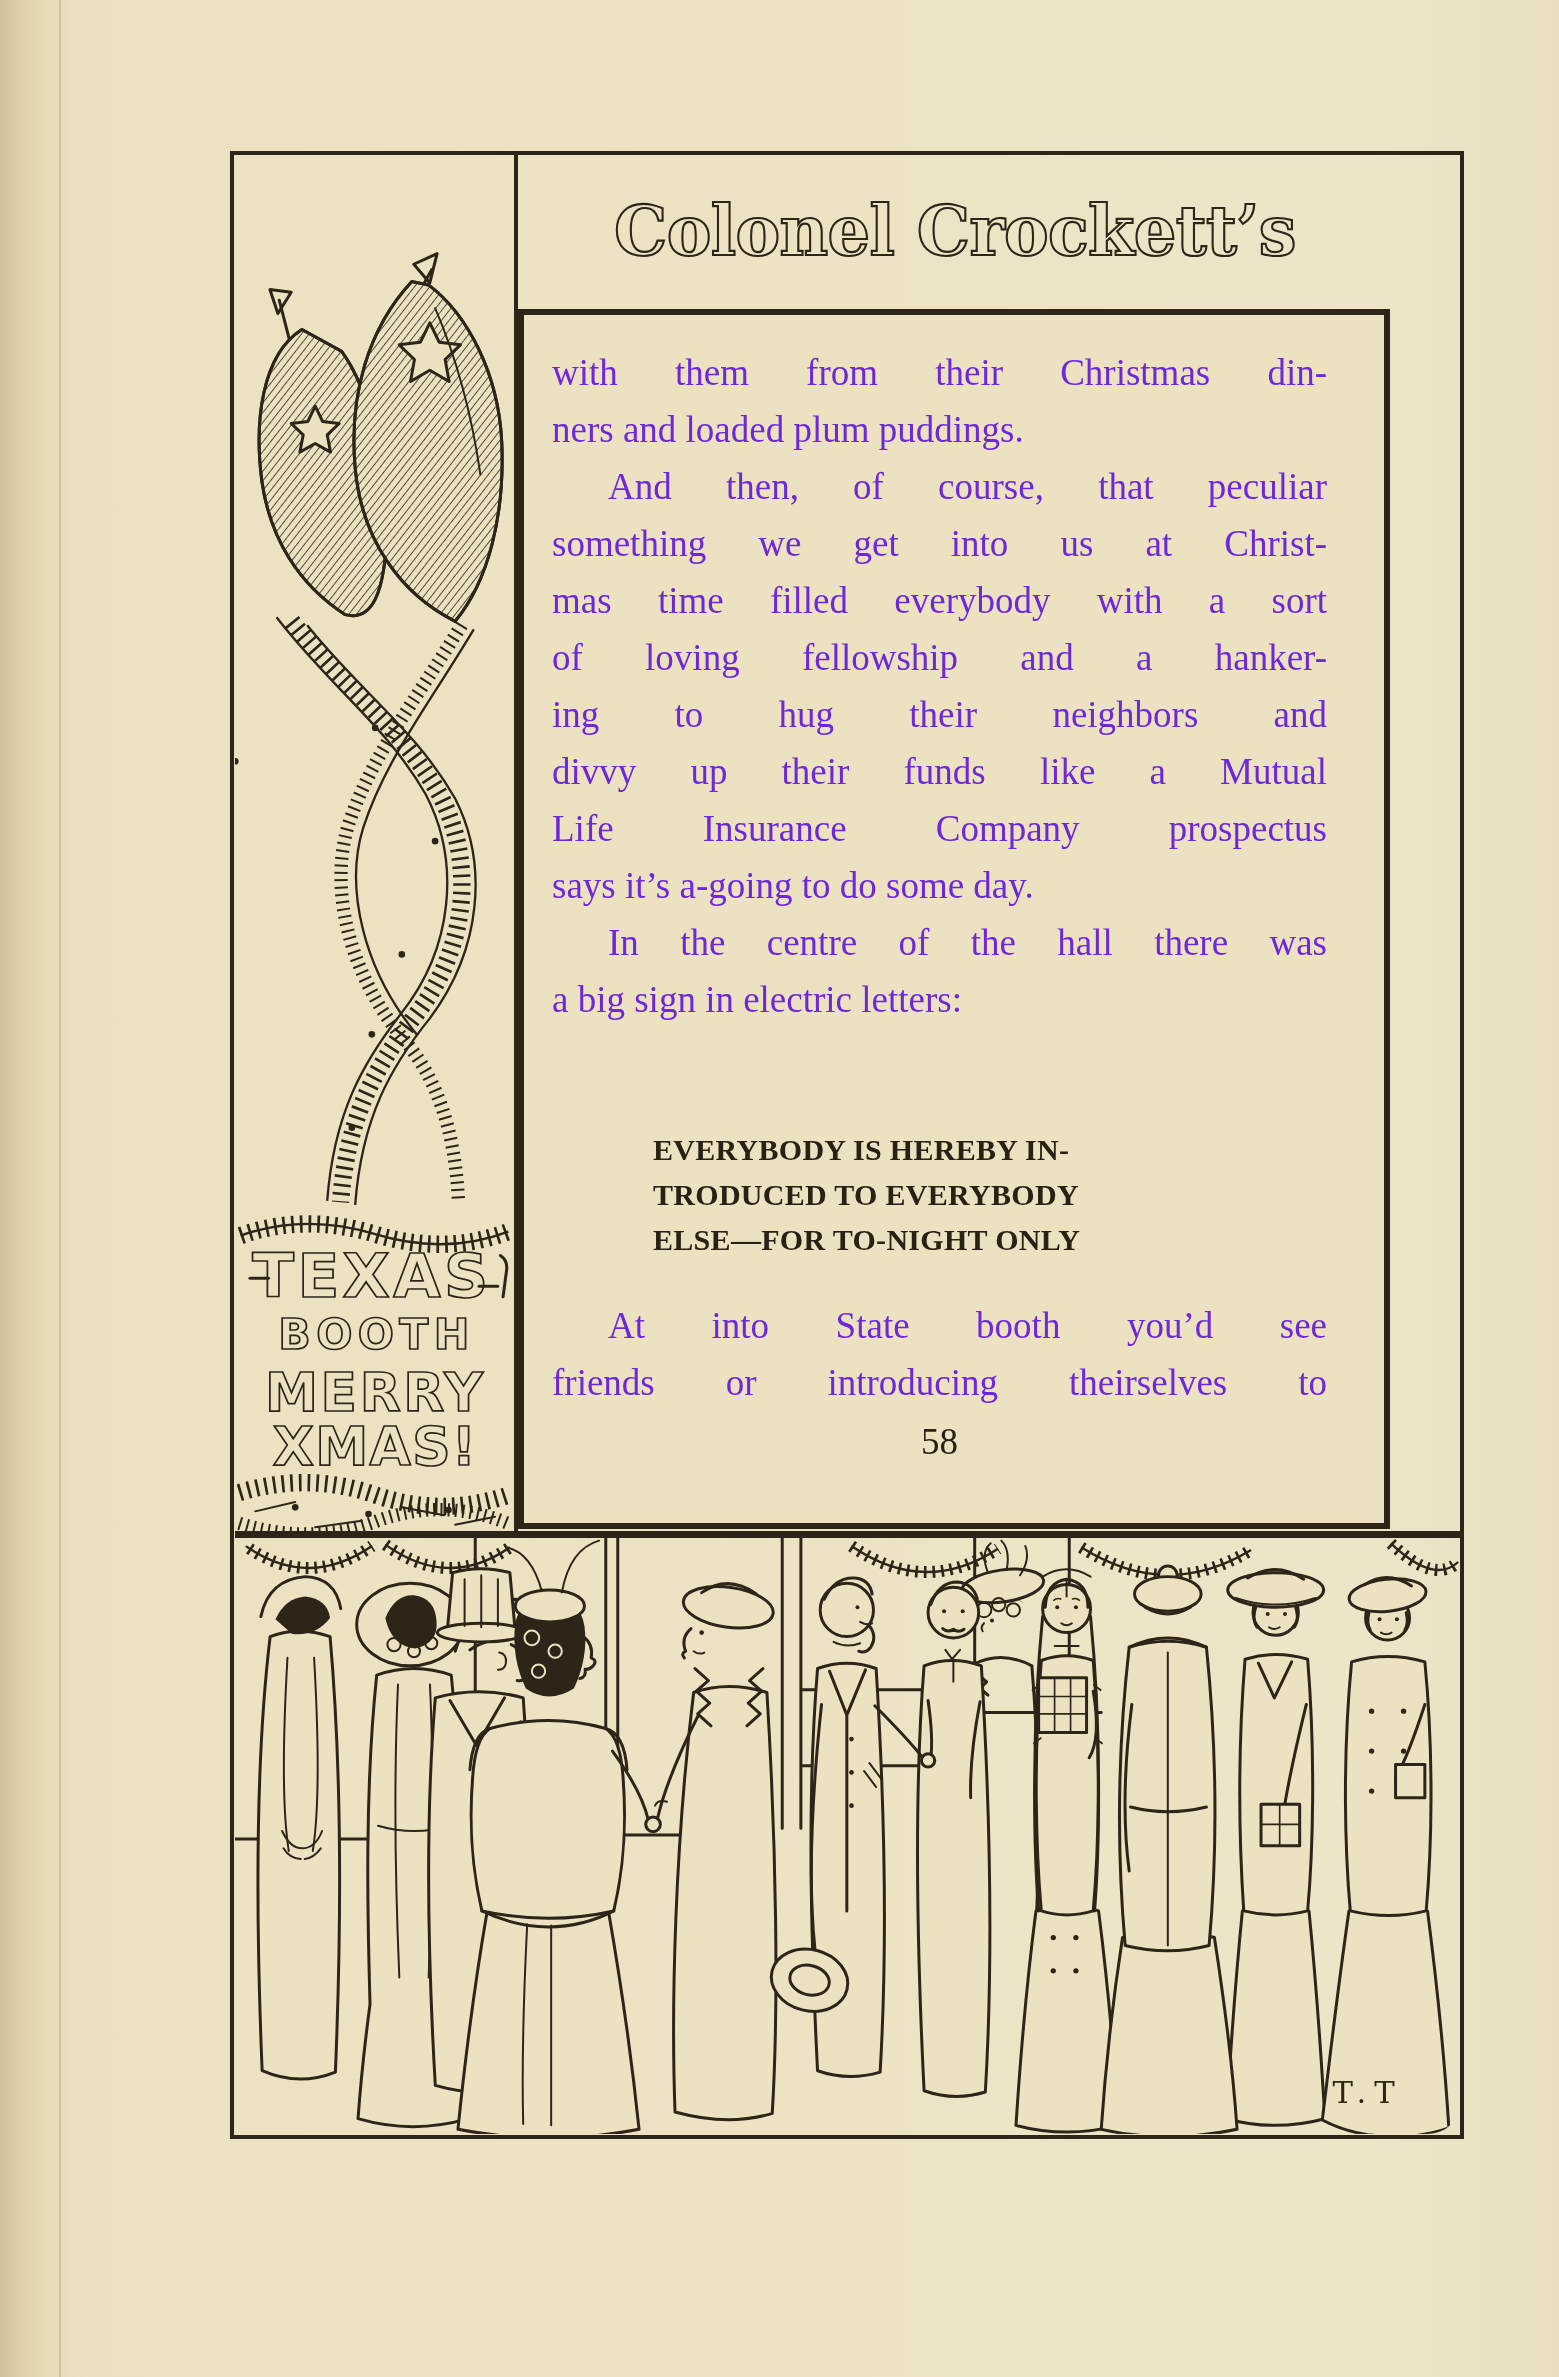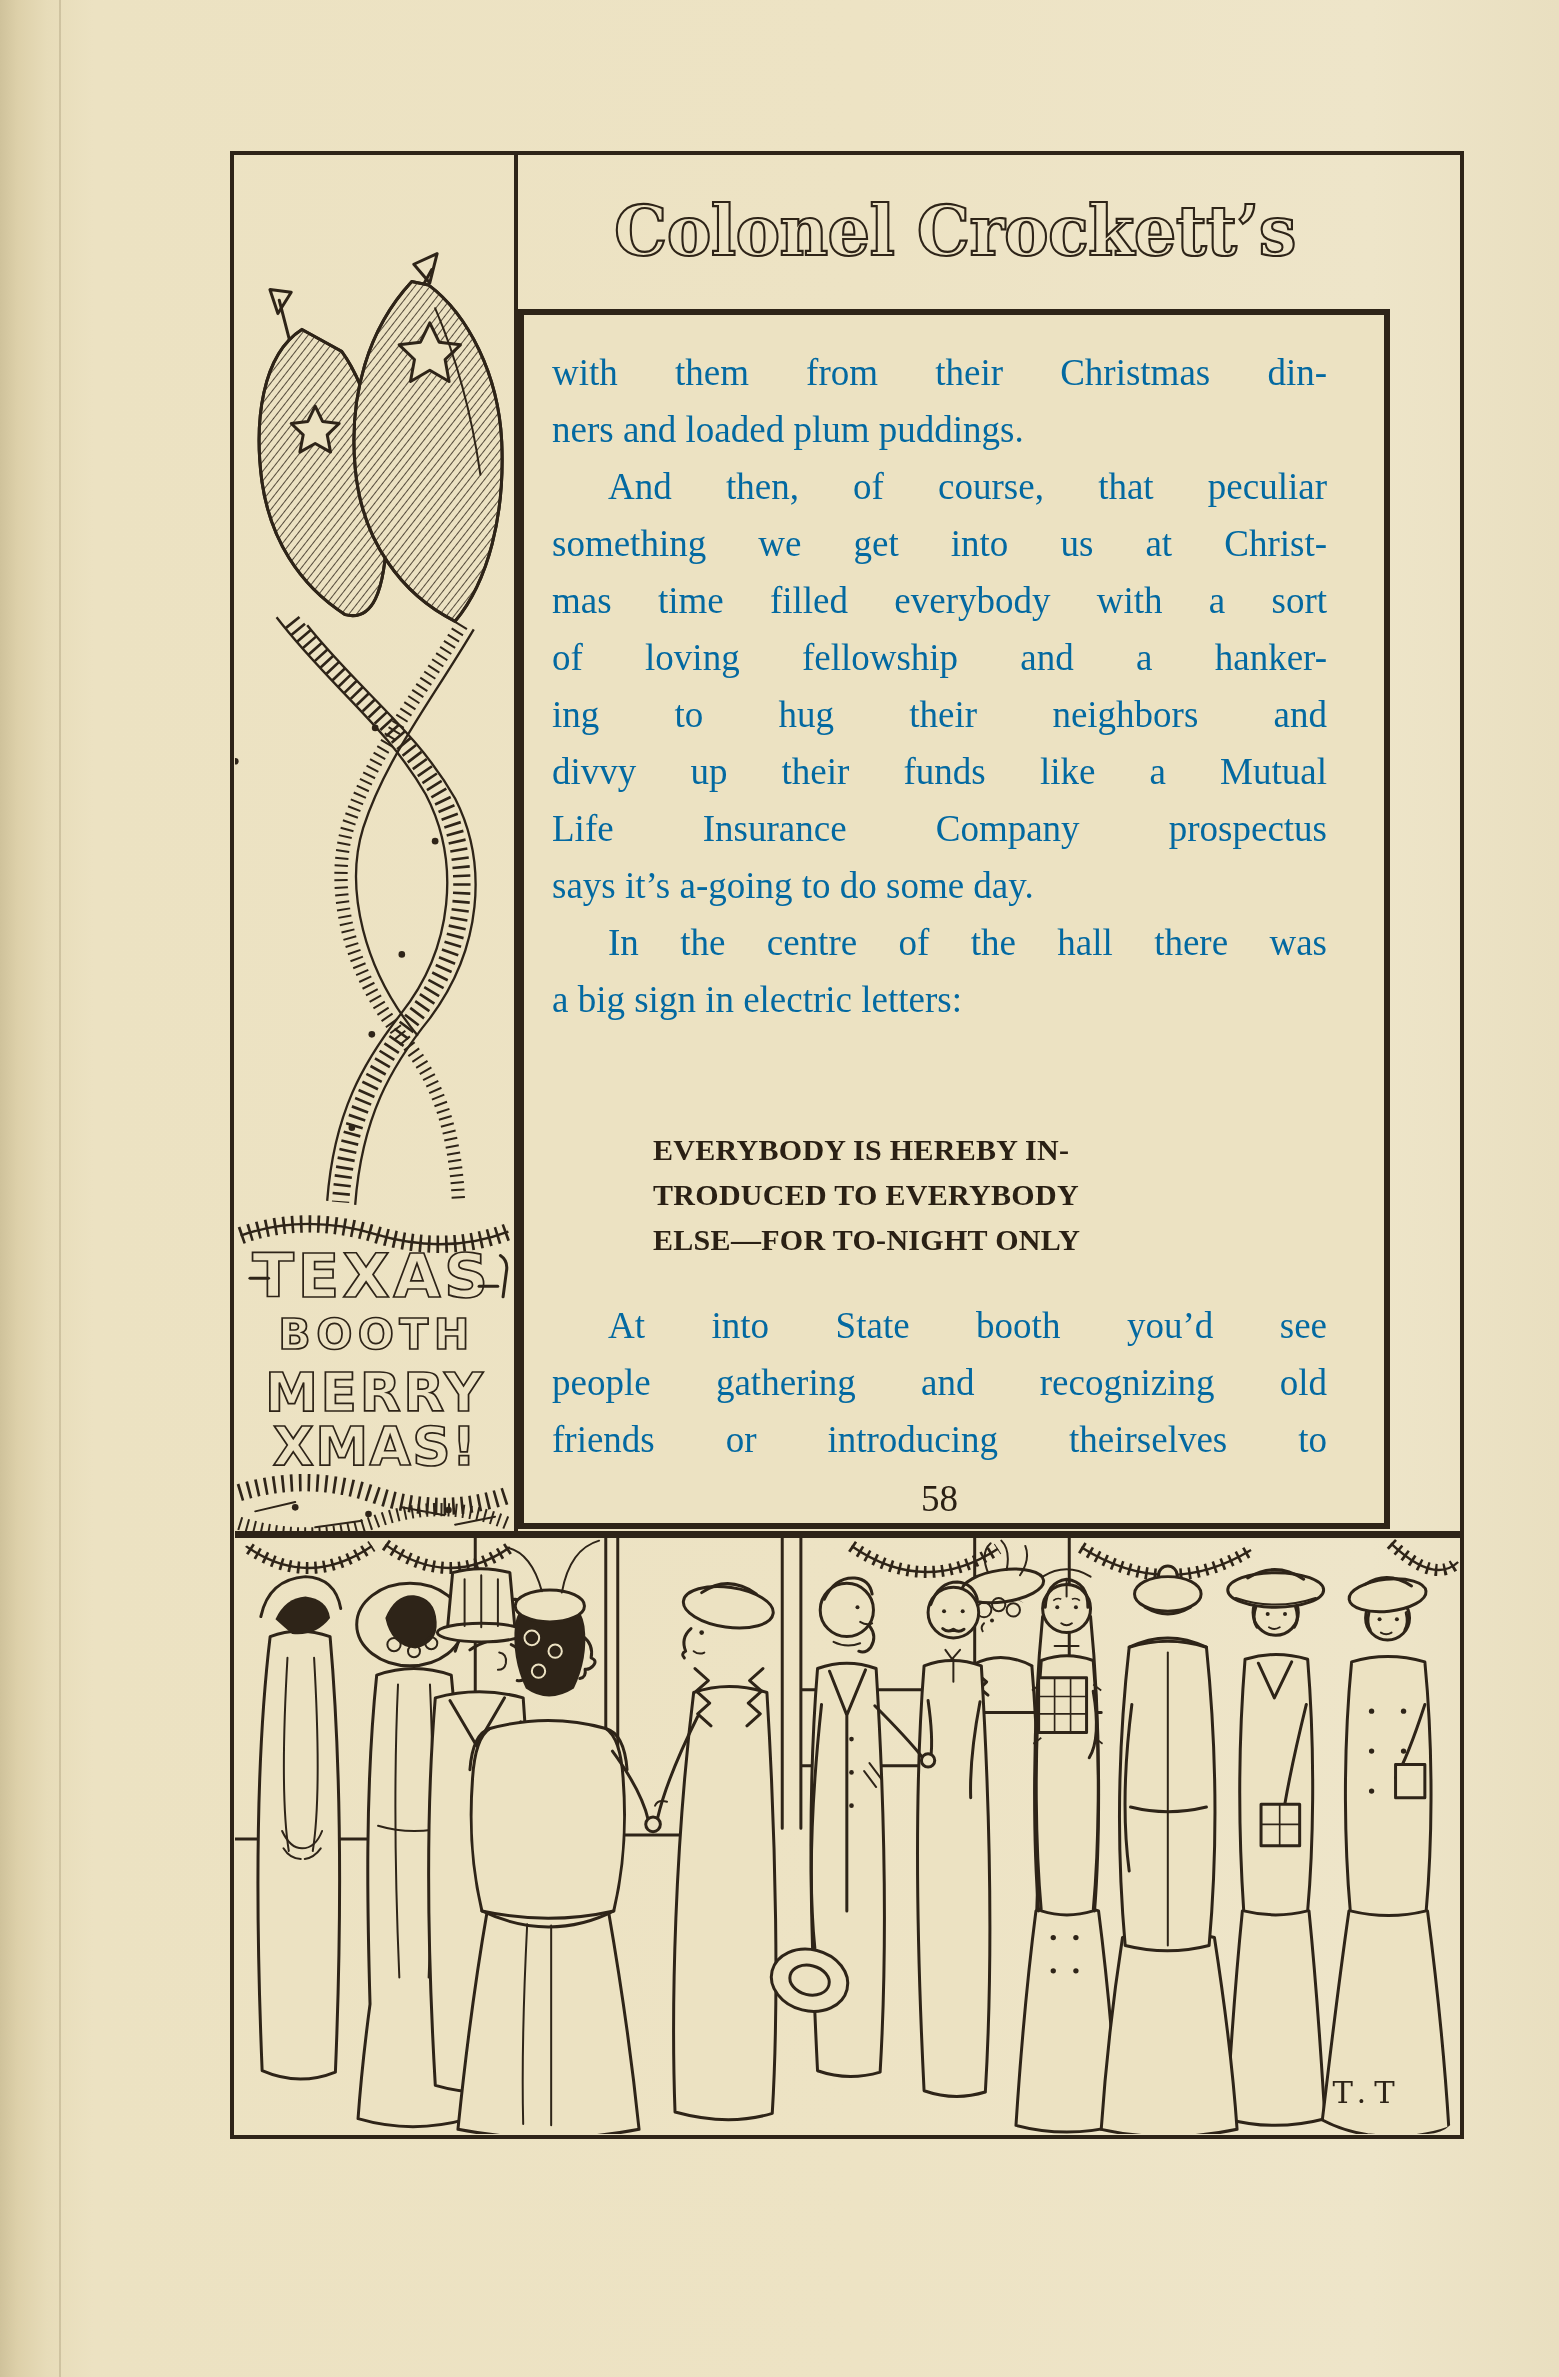--- a/index.html
+++ b/index.html
@@ -31,21 +31,21 @@
     border-right:4.7px solid #2e2418;box-sizing:content-box;overflow:hidden;
   }
   .left-panel svg{display:block;}
   .text-box{
     position:absolute;left:518px;top:309px;width:872px;height:1220px;
     border:6.7px solid #2e2418;box-sizing:border-box;background:#ece2c2;
     padding:29px 57px 0 28px;
   }
   .bline{
     font-size:37px;line-height:57px;height:57px;white-space:nowrap;
-    text-align:justify;text-align-last:left;color:#0369a1;
+    text-align:justify;text-align-last:left;color:#6d28d9;
   }
   .bline.just{text-align-last:justify;}
   .bline.indent{text-indent:56px;}
   .sign{
     margin:99px 0 0 101px;width:378px;
   }
   .sign-line{
     font-size:30px;line-height:45px;height:45px;white-space:nowrap;
     letter-spacing:0.3px;text-align:justify;text-align-last:justify;color:#2a2014;font-weight:bold;
   }
@@ -162,21 +162,20 @@
         <div class="bline indent just">In the centre of the hall there was</div>
         <div class="bline">a big sign in electric letters:</div>
       </div>
     <div class="sign">
         <div class="sign-line">EVERYBODY IS HEREBY IN-</div>
         <div class="sign-line">TRODUCED TO EVERYBODY</div>
         <div class="sign-line">ELSE—FOR TO-NIGHT ONLY</div>
       </div>
     <div class="after-lines">
         <div class="bline indent just">At into State booth you’d see</div>
-        <div class="bline just">people gathering and recognizing old</div>
         <div class="bline just">friends or introducing theirselves to</div>
       </div>
     <div class="pageno">58</div>
   </div>
 
   <div class="crowd-rule"></div>
   <div class="crowd">
     <svg width="1225" height="596" viewBox="0 0 1838 895">
 
       <g class="ink" stroke-width="4">

